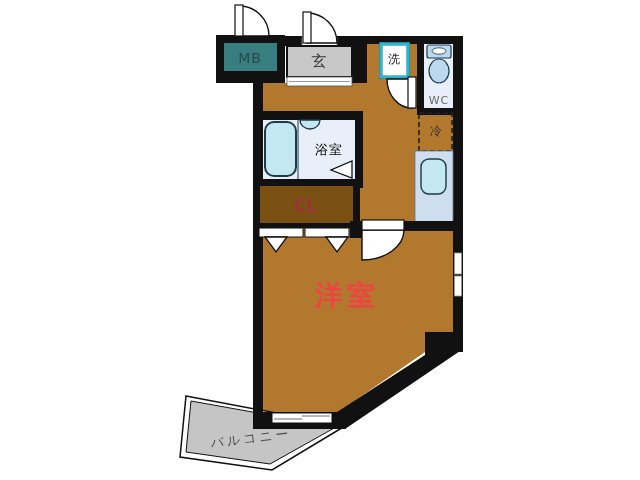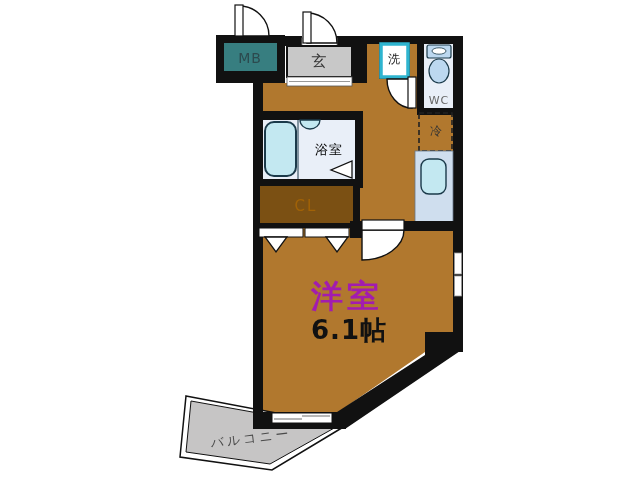--- a/index.html
+++ b/index.html
@@ -7,22 +7,22 @@
          font-family:"DejaVu Sans","Liberation Sans",sans-serif;}
   #plan-svg{position:absolute;left:0;top:0;}
   .lbl{position:absolute;transform:translate(-50%,-50%);white-space:nowrap;
        color:#222;line-height:1;user-select:none;}
   .lbl-mb{font-size:14px;color:#2c4a4e;letter-spacing:1px;}
   .lbl-genkan{font-size:15px;color:#333;}
   .lbl-washer{font-size:12px;color:#222;}
   .lbl-wc{font-size:11px;color:#666;letter-spacing:1px;}
   .lbl-fridge{font-size:12px;color:#333;}
   .lbl-bath{font-size:13px;color:#000000;letter-spacing:1px;}
-  .lbl-cl{font-size:15px;color:#a16207;letter-spacing:2px;}
-  .lbl-room{font-size:32px;font-weight:600;color:#a21caf;letter-spacing:4px;}
+  .lbl-cl{font-size:15px;color:#be185d;letter-spacing:2px;}
+  .lbl-room{font-size:28px;font-weight:600;color:#ef4444;letter-spacing:4px;}
   .lbl-size{font-size:26px;font-weight:600;color:#111;letter-spacing:1px;}
   .lbl-balcony{font-size:13px;color:#4a4a4a;letter-spacing:3px;
                transform:translate(-50%,-50%) rotate(-7deg);}
 </style>
 </head>
 <body>
 
 <div id="stage">
   <svg id="plan-svg" width="640" height="480" viewBox="0 0 640 480">
 
@@ -98,15 +98,14 @@
   </svg>
 
   <div class="lbl lbl-mb" style="left:250px;top:58px;">MB</div>
   <div class="lbl lbl-genkan" style="left:319px;top:61px;">玄</div>
   <div class="lbl lbl-washer" style="left:394px;top:59px;">洗</div>
   <div class="lbl lbl-wc" style="left:439px;top:100px;">WC</div>
   <div class="lbl lbl-fridge" style="left:436px;top:131px;">冷</div>
   <div class="lbl lbl-bath" style="left:329px;top:149px;">浴室</div>
   <div class="lbl lbl-cl" style="left:306px;top:206px;">CL</div>
   <div class="lbl lbl-room" style="left:347px;top:296px;">洋室</div>
-  <div class="lbl lbl-size" style="left:349px;top:330px;">6.1帖</div>
   <div class="lbl lbl-balcony" style="left:251px;top:438px;">バルコニー</div>
 </div>
 
 </body></html>

